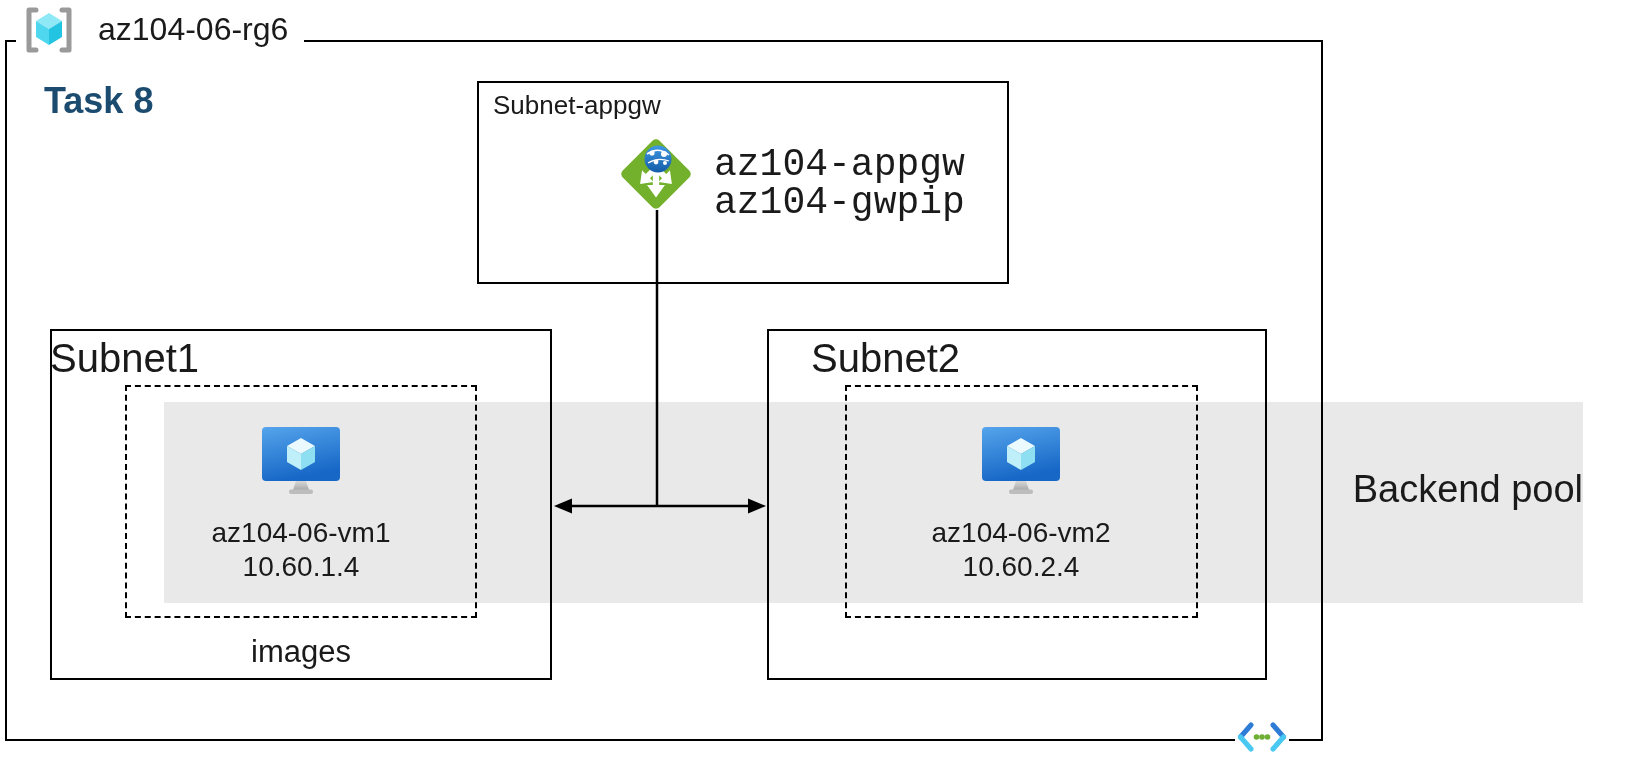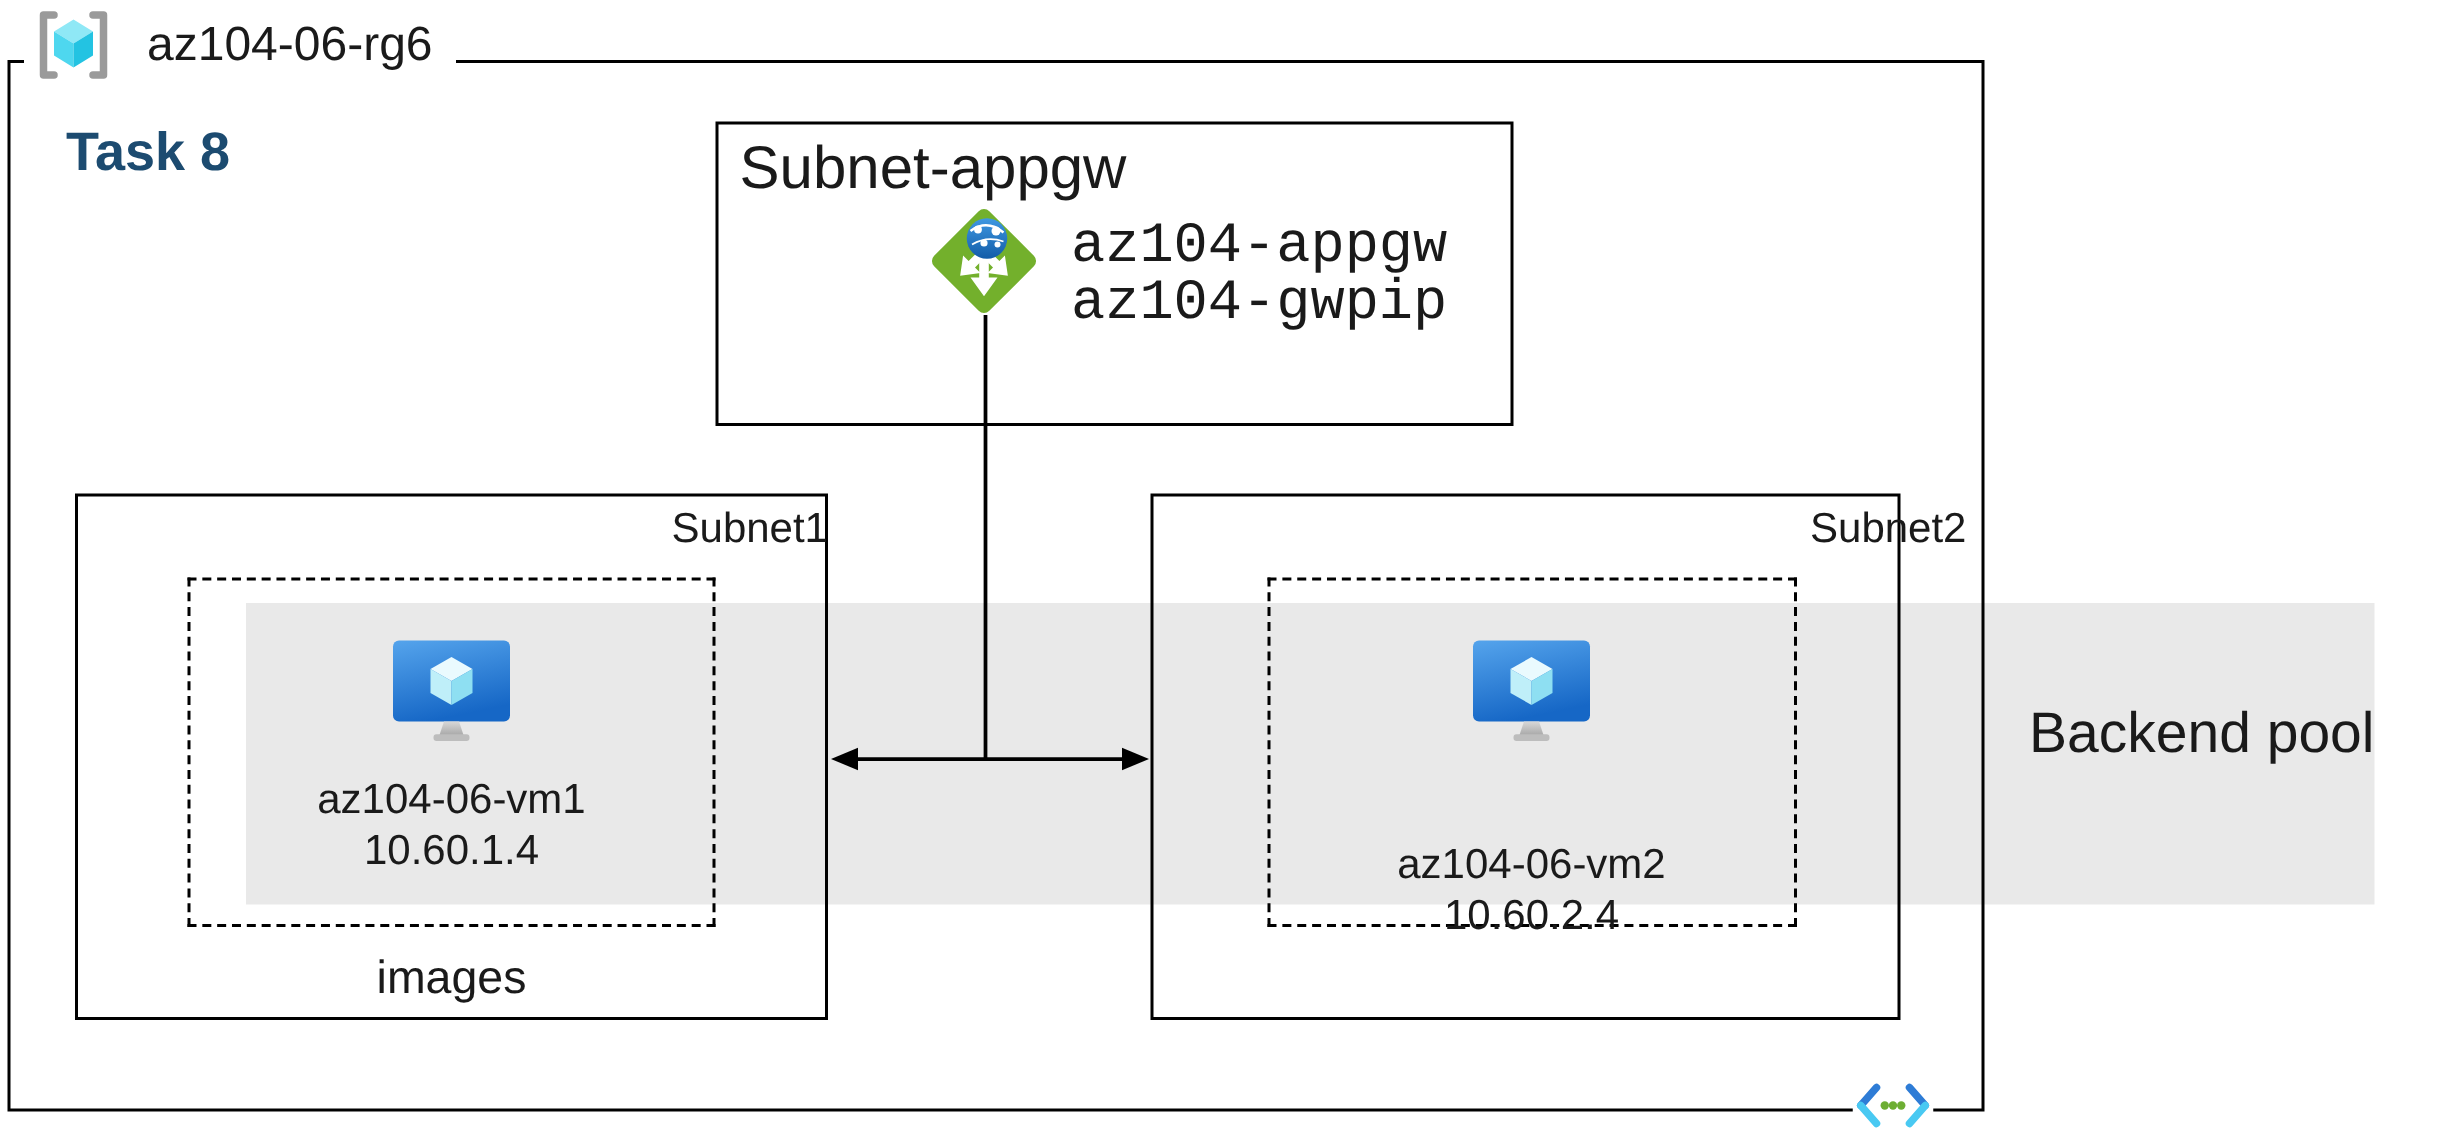--- a/index.html
+++ b/index.html
@@ -9,37 +9,37 @@
   }
   .abs{position:absolute;}
   .band{left:164px;top:402px;width:1419px;height:201px;background:#e9e9e9;z-index:1;}
   .solid-box{border:2.5px solid #000;background:transparent;z-index:2;box-sizing:border-box;}
   .rg-box{left:5px;top:40px;width:1318px;height:701px;}
   .rg-gap{left:16px;top:35px;width:288px;height:13px;background:#fff;z-index:3;}
   .rg-icon{left:22px;top:7px;width:54px;height:46px;z-index:4;}
   .rg-label{left:98px;top:11px;font-size:32px;z-index:4;white-space:nowrap;}
   .task-label{left:44px;top:80px;font-size:36px;font-weight:bold;color:#1c4b70;z-index:4;white-space:nowrap;}
   .appgw-box{left:477px;top:81px;width:532px;height:203px;}
-  .appgw-title{left:493px;top:90px;font-size:40px;z-index:4;white-space:nowrap;}
+  .appgw-title{left:493px;top:90px;font-size:26px;z-index:4;white-space:nowrap;}
   .appgw-icon{left:614px;top:132px;width:84px;height:84px;z-index:5;}
   .appgw-names{left:714px;top:146px;font-size:38px;line-height:38px;z-index:4;white-space:nowrap;font-family:Liberation Mono, monospace;}
   .subnet1-box{left:50px;top:329px;width:502px;height:351px;}
   .subnet2-box{left:767px;top:329px;width:500px;height:351px;}
-  .subnet-title{top:336px;font-size:28px;text-align:right;z-index:4;}
+  .subnet-title{top:336px;font-size:40px;text-align:left;z-index:4;}
   .st1{left:50px;width:502px;}
   .st2{left:767px;width:500px;padding-left:44px;}
   .dashed-box{border:2px dashed #000;background:transparent;z-index:2;box-sizing:border-box;}
   .dash1{left:125px;top:385px;width:352px;height:233px;}
   .dash2{left:845px;top:385px;width:353px;height:233px;}
   .vm-icon{top:426px;width:80px;height:70px;z-index:5;}
   .vm1-icon{left:261px;}
   .vm2-icon{left:981px;}
   .vm-labels{top:516px;width:300px;font-size:28px;line-height:34px;text-align:center;z-index:4;}
   .vml1{left:151px;}
-  .vml2{left:871px;margin-top:43px;}
+  .vml2{left:871px;}
   .caption{top:634px;font-size:31px;text-align:center;z-index:4;}
   .cap1{left:50px;width:502px;}
   .cap2{left:767px;width:500px;}
   .backend-label{left:1323px;top:468px;width:260px;font-size:38px;text-align:right;z-index:4;white-space:nowrap;}
   .connectors{left:0;top:0;z-index:3;}
   .vnet-icon{left:1235px;top:722px;width:54px;height:30px;z-index:5;}
 </style>
 </head>
 <body>
 

